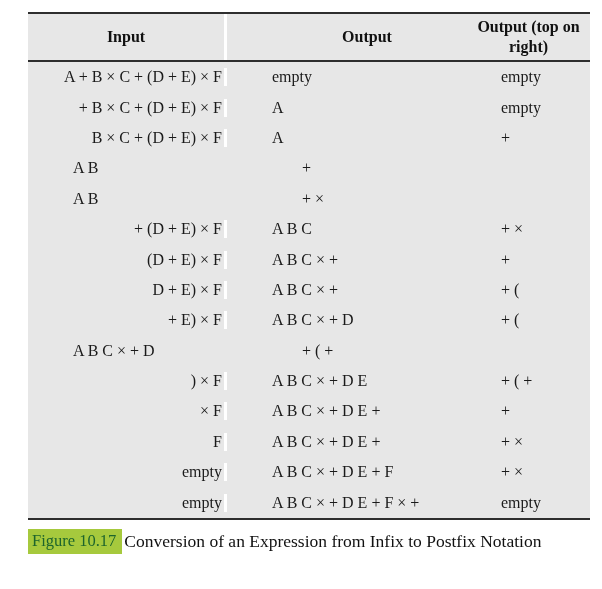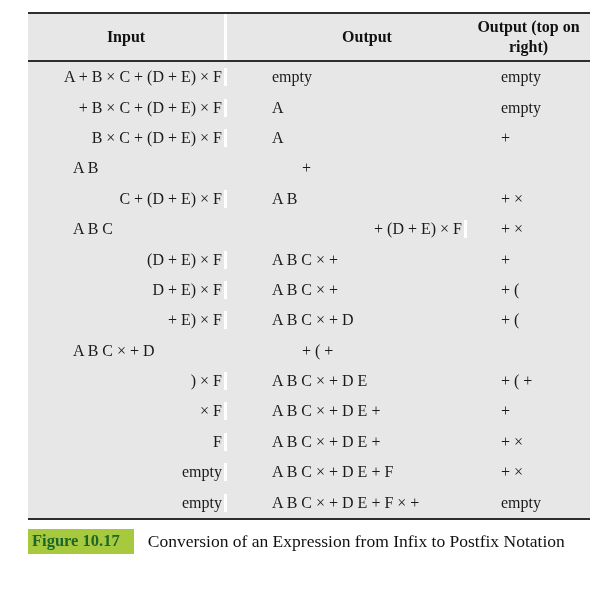--- a/index.html
+++ b/index.html
@@ -63,27 +63,27 @@
   .figure-caption {
     position: absolute;
     left: 28px;
     top: 529px;
     display: flex;
     align-items: center;
   }
   .figure-label {
     background: var(--figure-highlight, #a6c93d);
     color: var(--figure-label-text, #1d652c);
-    font-weight: bold;
+    font-weight: normal;
     font-size: 16.5px;
-    padding: 2px 14px 3px 4px;
+    padding: 2px 6px 3px 4px;
     white-space: nowrap;
   }
   .caption-text {
-    margin-left: 14px;
+    margin-left: 2px;
     font-size: 17.5px;
     color: #111111;
     white-space: nowrap;
   }
 </style>
 </head>
 <body>
 
 <div class="page">
 
@@ -114,27 +114,26 @@
         <div class="tr">
           <div class="td col-input">B × C + (D + E) × F</div>
           <div class="td col-output">A</div>
           <div class="td col-stack">+</div>
         </div>
         <div class="tr">
           <div class="td col-output">A B</div>
           <div class="td col-stack">+</div>
         </div>
         <div class="tr">
-          <div class="td col-input">C + (D + E) × F</div>
           <div class="td col-output">A B</div>
           <div class="td col-stack">+ ×</div>
         </div>
         <div class="tr">
+          <div class="td col-input">+ (D + E) × F</div>
           <div class="td col-output">A B C</div>
-          <div class="td col-input">+ (D + E) × F</div>
           <div class="td col-stack">+ ×</div>
         </div>
         <div class="tr">
           <div class="td col-input">(D + E) × F</div>
           <div class="td col-output">A B C × +</div>
           <div class="td col-stack">+</div>
         </div>
         <div class="tr">
           <div class="td col-input">D + E) × F</div>
           <div class="td col-output">A B C × +</div>

